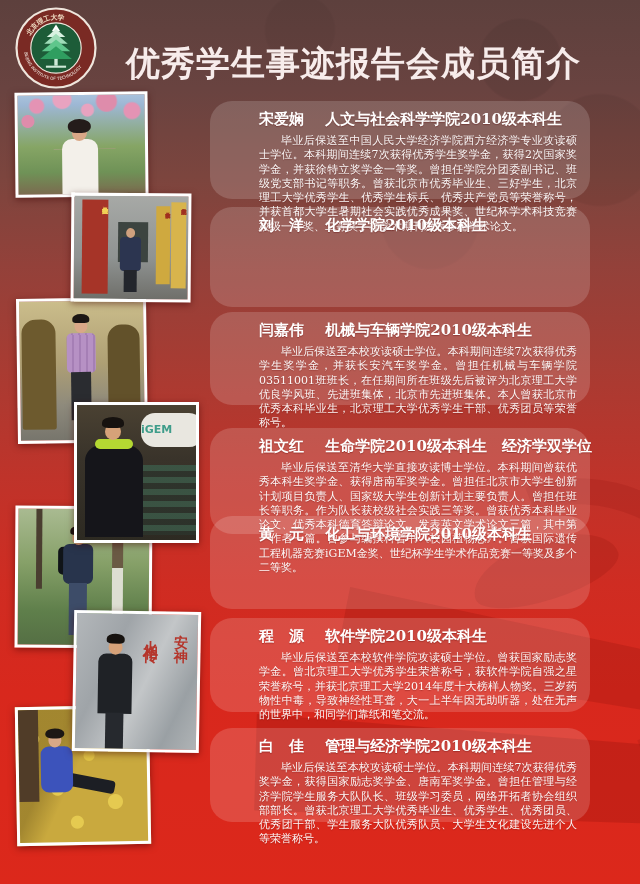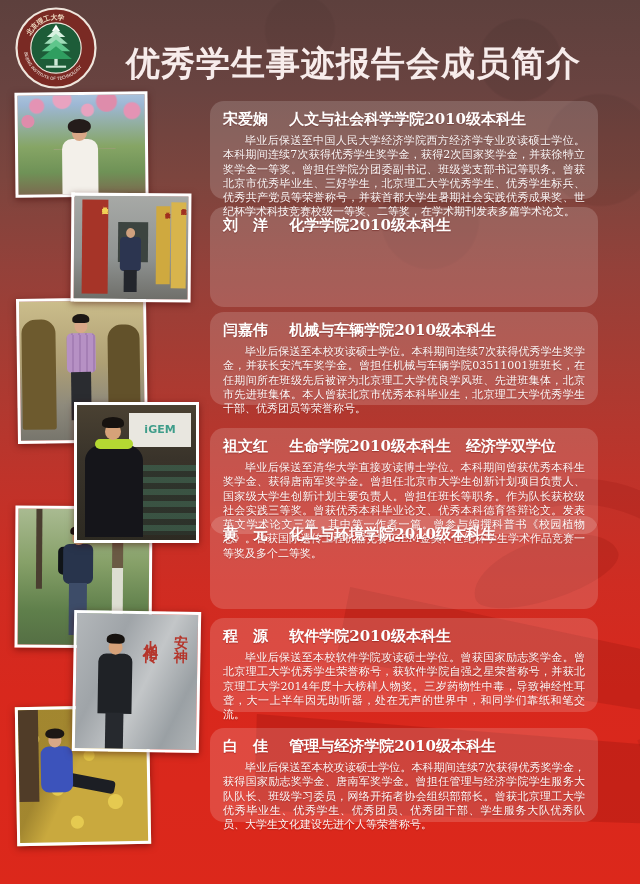--- a/index.html
+++ b/index.html
@@ -28,22 +28,22 @@
     border-radius:50%;border-left-color:transparent;border-bottom-color:transparent;transform:rotate(24deg);}
   .deco-leaf{left:470px;top:540px;width:150px;height:60px;background:rgba(150,22,16,.25);
     border-radius:50% 50% 50% 50%/60% 60% 40% 40%;transform:rotate(-18deg);}
   
   .logo{position:absolute;left:14px;top:6px;width:84px;height:84px;}
   .title1{position:absolute;left:128px;top:13px;font-family:"DejaVu Serif",serif;
     font-size:23px;font-weight:bold;letter-spacing:2px;color:#eec0c1;white-space:nowrap;}
   .title2{position:absolute;left:126px;top:41px;font-size:34px;font-weight:bold;
     letter-spacing:1px;color:#f7eceb;white-space:nowrap;}
   
-  .panel{position:absolute;left:210px;width:388px;background:rgba(255,255,255,.16);
-    border-radius:14px;color:#fff;}
+  .panel{position:absolute;left:210px;width:344px;background:rgba(255,255,255,.16);
+    border-radius:22px;color:#fff;padding-left:36px;}
   .p1{top:101px;height:98px}.p2{top:207px;height:100px}.p3{top:312px;height:93px}
   .p4{top:428px;height:106px}.p5{top:516px;height:93px}.p6{top:618px;height:94px}
   .p7{top:728px;height:94px}
   .panel-head{padding:9px 0 0 13px;font-family:"DejaVu Serif",serif;font-weight:bold;
     font-size:15px;text-shadow:0 1px 1px rgba(90,0,0,.35);white-space:nowrap;}
   .s-title{margin-left:16px;}
   .s-bio{margin:5px 13px 0 13px;font-family:"DejaVu Serif",serif;font-size:11px;
     line-height:1.3;text-align:justify;text-indent:2em;color:rgba(255,255,255,.96);
     text-shadow:0 1px 1px rgba(90,0,0,.3);}
   
@@ -87,22 +87,22 @@
   .ph3{background:linear-gradient(180deg,#cbbd8b 0%,#ae9f74 45%,#8e8a7c 75%,#77756c 100%);}
   .ph3 .statue-l{left:2px;top:18px;width:34px;height:110px;border-radius:14px 14px 2px 2px;background:#6d5a2e;}
   .ph3 .statue-r{left:88px;top:24px;width:32px;height:106px;border-radius:14px 14px 2px 2px;background:#62512a;}
   .ph3 .head{left:55px;top:18px;width:13px;height:14px;border-radius:50%;background:#d9a887;}
   .ph3 .hair{left:53px;top:13px;width:17px;height:9px;border-radius:50% 50% 30% 30%;background:#1c1714;}
   .ph3 .shirt{left:47px;top:32px;width:29px;height:40px;border-radius:5px;background:
     repeating-linear-gradient(90deg,#b691c4 0 5px,#a57fb5 5px 7px);}
   .ph3 .pants{left:51px;top:71px;width:20px;height:48px;background:#2a2c30;}
   
   .ph4{background:linear-gradient(180deg,#4a4132 0%,#39332a 40%,#2d2a22 100%);}
-  .ph4 .screen{left:52px;top:8px;width:62px;height:34px;background:#e9e7e0;color:#3f9d8a;
-    font-weight:bold;font-size:11px;text-align:center;line-height:34px;position:absolute;}
+  .ph4 .screen{left:64px;top:8px;width:62px;height:34px;background:#e9e7e0;color:#3f9d8a;
+    font-weight:bold;font-size:11px;line-height:34px;position:absolute;border-radius:14px;}
   .ph4 .seats{left:66px;top:60px;width:53px;height:70px;background:
     repeating-linear-gradient(180deg,#3c5c4a 0 6px,#2c342c 6px 12px);opacity:.8;}
   .ph4 .head{left:28px;top:18px;width:16px;height:17px;border-radius:50%;background:#d6a279;}
   .ph4 .hair{left:25px;top:12px;width:22px;height:11px;border-radius:50% 50% 30% 30%;background:#16120f;}
   .ph4 .hood{left:18px;top:34px;width:38px;height:10px;border-radius:6px;background:#b4d832;}
   .ph4 .jacket{left:8px;top:40px;width:58px;height:92px;border-radius:16px 16px 0 0;background:#15151a;}
   
   .ph5{background:linear-gradient(180deg,#a9ba91 0%,#86a068 40%,#5f7f4b 75%,#556f44 100%);}
   .ph5 .trunk1{left:18px;top:0;width:6px;height:80px;background:#4a3e30;}
   .ph5 .trunk2{left:94px;top:0;width:11px;height:130px;background:

